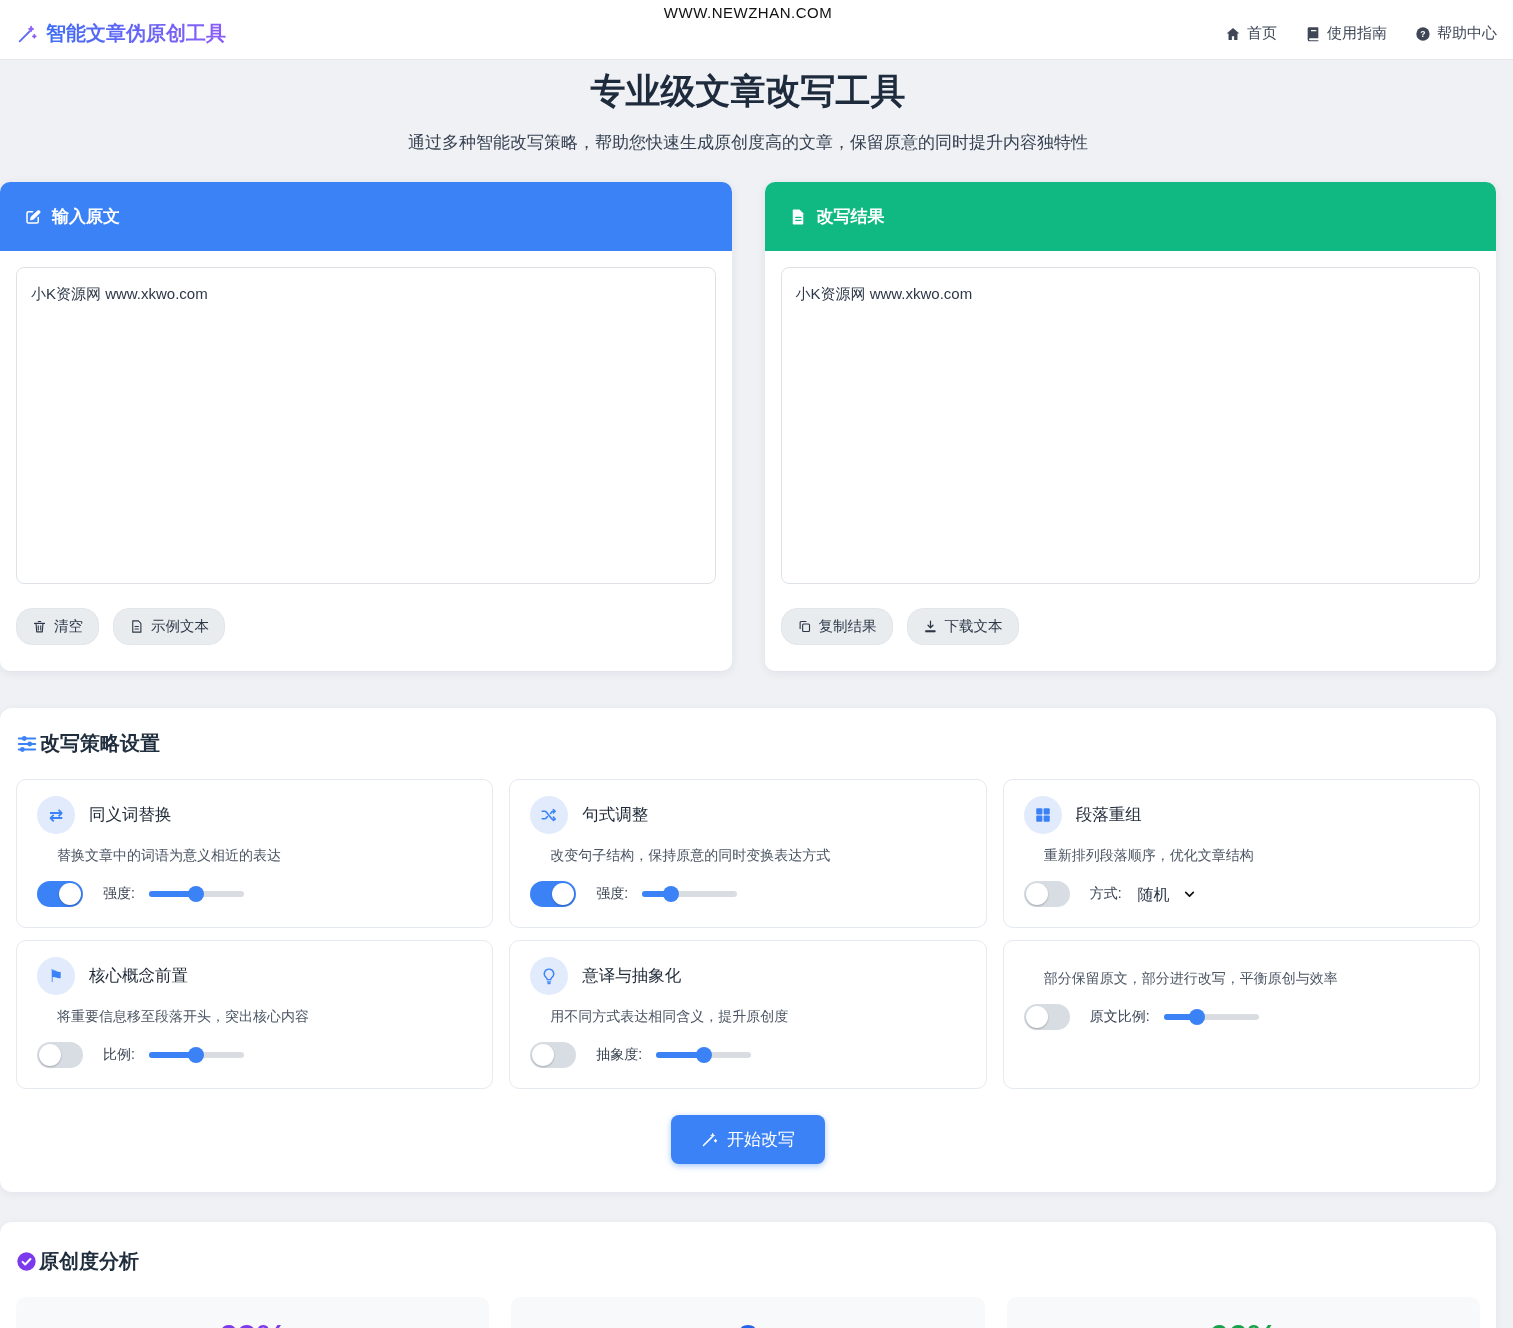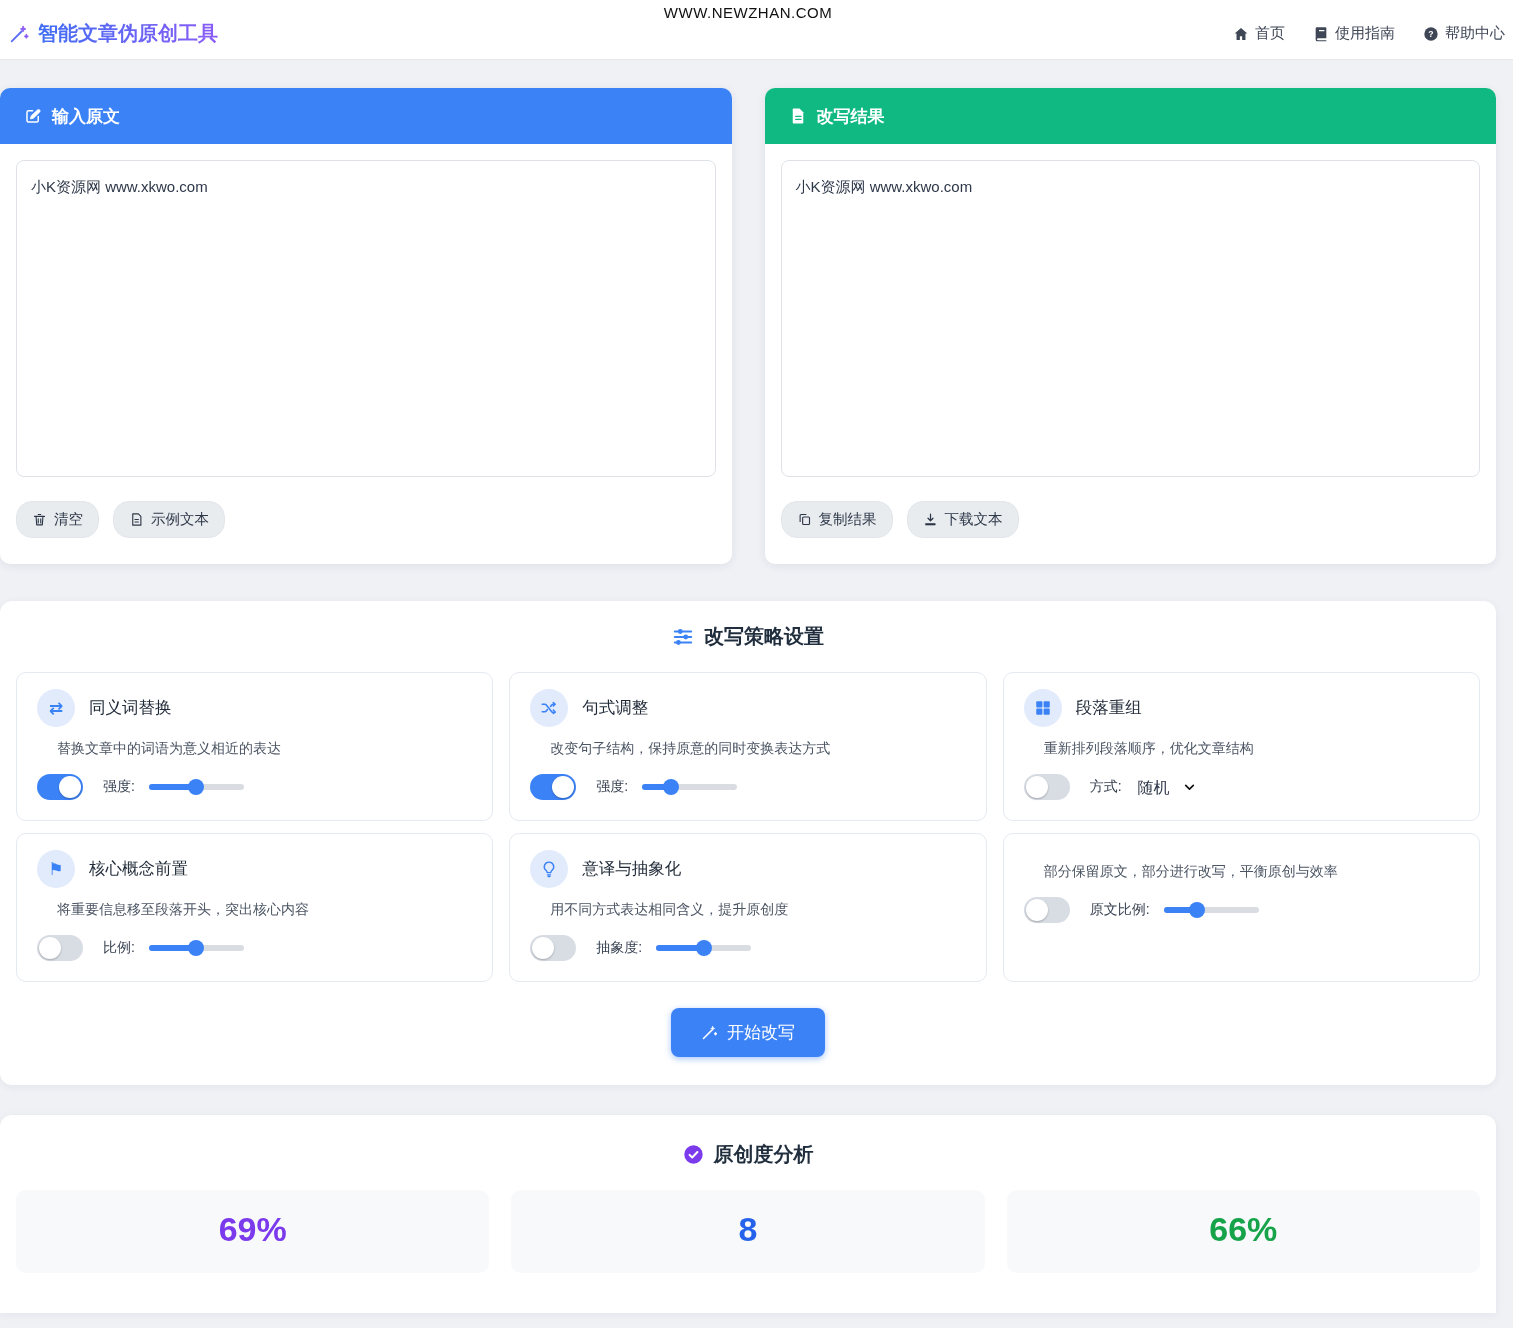--- a/index.html
+++ b/index.html
@@ -8,21 +8,21 @@
     font-family:"Liberation Sans","DejaVu Sans",sans-serif;
     background:#eff1f5; color:#1f2d3d;
   }
   .content { width:1496px; }
 
   
   header {
     position:relative; height:60px; background:#fff;
     border-bottom:1px solid #e5e7eb;
     display:flex; align-items:center; justify-content:space-between;
-    padding:0 8px;
+    padding:0 16px;
   }
   .watermark {
     position:absolute; top:4px; left:0; right:17px; text-align:center;
     font-size:15px; color:#111; letter-spacing:.5px;
   }
   .brand { display:flex; align-items:center; gap:8px; cursor:pointer; margin-top:8px; }
   .brand-icon { width:22px; height:22px; color:#5b6cf5; }
   .brand-name {
     font-size:20px; font-weight:bold;
     background:linear-gradient(90deg,#3f6df4,#8b5cf6);
@@ -33,41 +33,41 @@
   .nav-link svg { width:16px; height:16px; }
 
   
   .hero { text-align:center; width:1496px; }
   .hero h1 { margin-top:8px; font-size:35px; font-weight:bold; color:#1e2b3c; }
   .hero p { margin-top:16px; font-size:17px; color:#374151; }
 
   
   .io-row { display:flex; gap:33px; margin-top:28px; }
   .io-card { flex:1; background:#fff; border-radius:10px; box-shadow:0 2px 10px rgba(30,40,70,.08); overflow:hidden; }
-  .io-head { height:56px; display:flex; align-items:center; gap:10px; padding:0 24px; color:#fff; font-size:17px; font-weight:bold; }
+  .io-head { height:69px; display:flex; align-items:center; gap:10px; padding:0 24px; color:#fff; font-size:17px; font-weight:bold; }
   .io-head.blue { background:#3b82f6; }
   .io-head.green { background:#10b981; }
   .io-head svg { width:18px; height:18px; }
   .io-body { padding:16px; }
   .io-text {
     width:100%; height:317px; border:1px solid #dee2e6; border-radius:8px;
     padding:14px; font-size:15px; color:#2d3748; line-height:1.6;
     font-family:inherit; resize:none; background:#fff; outline:none; display:block;
   }
   .io-actions { display:flex; gap:14px; padding:8px 16px 26px; }
   .io-btn {
     display:inline-flex; align-items:center; gap:7px;
     background:#e9ecef; border:1px solid #e2e6ea; border-radius:16px;
     padding:8px 15px; font-size:14.5px; color:#2d3748; cursor:pointer; font-family:inherit;
   }
   .io-btn svg { width:15px; height:15px; }
 
   
   .panel { background:#fff; border-radius:12px; box-shadow:0 2px 10px rgba(30,40,70,.06); margin-top:37px; padding:22px 16px 28px; }
-  .panel-title { display:flex; align-items:center; gap:10px; font-size:20px; font-weight:bold; color:#1f2d3d;justify-content:center; }
+  .panel-title { display:flex; align-items:center; gap:2px; font-size:20px; font-weight:bold; color:#1f2d3d; }
   .panel-title svg { width:22px; height:22px; }
   .strategy-grid { display:grid; grid-template-columns:repeat(3,1fr); gap:12px 16px; margin-top:22px; }
   .strategy-card { border:1px solid #e5e9f0; border-radius:10px; padding:16px 20px 20px; background:#fff; }
   .strategy-head { display:flex; align-items:center; gap:14px; }
   .strategy-ico {
     width:38px; height:38px; border-radius:50%; background:#e1ebfc; color:#3b82f6;
     display:flex; align-items:center; justify-content:center; flex:none;
   }
   .strategy-ico svg { width:18px; height:18px; }
   .strategy-ico .uni { font-size:17px; font-weight:bold; line-height:1; }
@@ -142,20 +142,24 @@
           <circle cx="12" cy="12" r="10" fill="currentColor"></circle>
           <text x="12" y="16.5" text-anchor="middle" font-size="13" font-weight="bold" fill="#fff">?</text>
         </svg>
       <span>帮助中心</span>
     </a>
   </nav>
 </header>
 
 <div class="content">
 
+  <section class="hero">
+    <h1>专业级文章改写工具</h1>
+    <p>通过多种智能改写策略，帮助您快速生成原创度高的文章，保留原意的同时提升内容独特性</p>
+  </section>
 
   <section class="io-row">
 
     <div class="io-card">
       <div class="io-head blue">
         <svg viewBox="0 0 24 24" fill="none" stroke="currentColor" stroke-width="2" stroke-linecap="round" stroke-linejoin="round">
           <path d="M11.5 5H6a2 2 0 0 0-2 2v11a2 2 0 0 0 2 2h11a2 2 0 0 0 2-2v-5.5"></path>
           <path d="M18.3 3.7a2 2 0 0 1 2.8 2.8L12.5 15 8.5 16l1-4z" fill="currentColor" stroke-width="1"></path>
         </svg>
         <span>输入原文</span>

